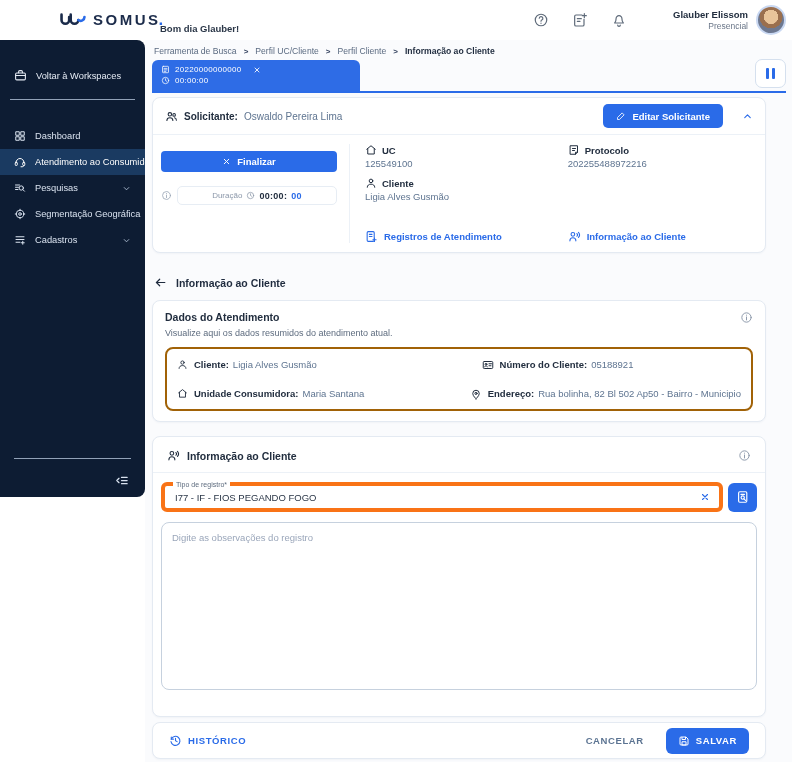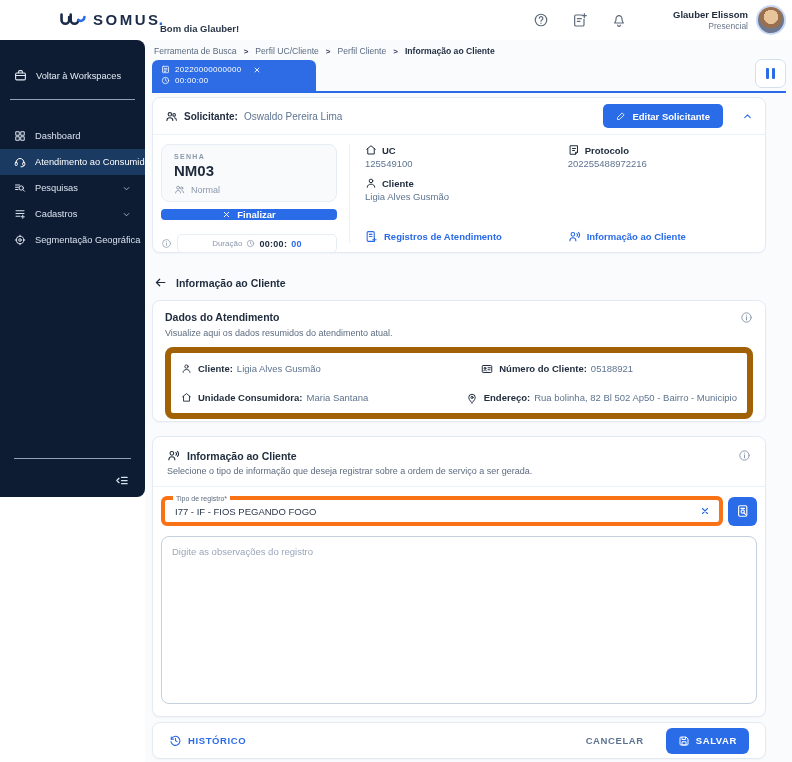--- a/index.html
+++ b/index.html
@@ -42,21 +42,21 @@
 
   
   .main { position:absolute; left:145px; top:40px; width:647px; height:722px; background:#FAFBFD; }
 
   .breadcrumb { position:absolute; left:9px; top:6px; display:flex; align-items:center; gap:7px; font-size:8.6px; color:#5A6A80; }
   .crumb { cursor:pointer; }
   .crumb-sep { font-weight:700; color:#33415E; font-size:8px; }
   .crumb.current { font-weight:700; color:#1F2B3E; cursor:default; }
 
   .tabbar { position:absolute; left:7px; top:20px; width:634px; height:33px; border-bottom:2px solid #2A6BE8; }
-  .tab { position:absolute; left:0; bottom:0; width:164px; height:31px; background:#2E6CE6; border-radius:6px 6px 0 0; color:#fff; padding:4px 9px 0; cursor:pointer; }
+  .tab { position:absolute; left:0; bottom:0; width:208px; height:31px; background:#2E6CE6; border-radius:6px 6px 0 0; color:#fff; padding:4px 9px 0; cursor:pointer; }
   .tab-line { display:flex; align-items:center; gap:5px; font-size:8px; line-height:11px; letter-spacing:.3px; }
   .tab-close { margin-left:6px; cursor:pointer; display:flex; }
   .pause-btn { position:absolute; right:0; bottom:3px; width:31px; height:29px; background:#fff; border:1px solid #D5E0EE; border-radius:7px; display:flex; align-items:center; justify-content:center; gap:3px; cursor:pointer; }
   .pause-btn i { width:3px; height:11px; background:#2A6BE8; border-radius:1px; }
 
   .card { position:absolute; left:7px; width:614px; background:#fff; border:1px solid #E4EAF2; border-radius:8px; box-shadow:0 1px 2px rgba(30,50,90,.04); }
 
   
   .panel { top:57px; height:156px; }
   .panel-head { height:37px; display:flex; align-items:center; padding:0 12px; border-bottom:1px solid #ECF1F7; gap:6px; }
@@ -89,21 +89,21 @@
   
   .section-head { position:absolute; left:9px; top:236px; display:flex; align-items:center; gap:9px; font-size:10.5px; font-weight:700; color:#1F2B3E; }
   .section-head svg { cursor:pointer; }
 
   
   .dados { top:260px; height:122px; padding:10px 12px; }
   .card-title-row { display:flex; align-items:flex-start; }
   .card-title { font-size:10.5px; font-weight:700; color:#222E3F; display:flex; align-items:center; gap:7px; }
   .info-ic { margin-left:auto; color:#8C98AA; cursor:pointer; display:flex; }
   .card-sub { font-size:9px; color:#5D6B7E; margin-top:4px; }
-  .dados-box { margin-top:9px; border:6px solid #a16207; border-radius:8px; padding:1px 0; }
+  .dados-box { margin-top:9px; border:2px solid #a16207; border-radius:8px; padding:1px 0; }
   .dados-row { display:flex; align-items:center; height:29px; padding:0 10px; }
   .cell { display:flex; align-items:center; gap:4px; }
   .cell-l { width:54%; }
   .cell-r { flex:1; }
   .cell .c-lbl { font-size:9.5px; font-weight:700; color:#222E3F; white-space:nowrap; }
   .cell .c-val { font-size:9.5px; color:#5E7490; white-space:nowrap; }
   .cell svg { color:#222E3F; margin-right:2px; }
 
   
   .infocard { top:396px; height:281px; }
@@ -378,32 +378,32 @@
         <svg class="ic" width="12" height="12">
             <use href="#i-searchlist"></use>
           </svg>
         <span>Pesquisas</span>
         <svg class="ic chev" width="9" height="9">
             <use href="#i-chevdown"></use>
           </svg>
       </div>
       <div class="side-item">
         <svg class="ic" width="12" height="12">
-            <use href="#i-listplus"></use>
-          </svg>
-        <span>Cadastros</span>
+            <use href="#i-target"></use>
+          </svg>
+        <span>Segmentação Geográfica</span>
         <svg class="ic chev" width="9" height="9">
             <use href="#i-chevdown"></use>
           </svg>
       </div>
       <div class="side-item">
         <svg class="ic" width="12" height="12">
-            <use href="#i-target"></use>
-          </svg>
-        <span>Segmentação Geográfica</span>
+            <use href="#i-listplus"></use>
+          </svg>
+        <span>Cadastros</span>
         <svg class="ic chev" width="9" height="9">
             <use href="#i-chevdown"></use>
           </svg>
       </div>
     </nav>
     <div class="side-bottom">
       <div class="side-divider"></div>
       <div class="collapse-row">
         <svg class="ic" width="15" height="15" color="#D9E2EF">
             <use href="#i-collapse"></use>
@@ -464,30 +464,20 @@
           <span>Editar Solicitante</span>
         </button>
         <span class="head-chev">
           <svg class="ic" width="11" height="11">
               <use href="#i-chevup"></use>
             </svg>
         </span>
       </div>
       <div class="panel-body">
         <div class="col-left">
-          <div class="senha-box">
-            <div class="senha-lbl">SENHA</div>
-            <div class="senha-val">NM03</div>
-            <div class="prio">
-              <svg class="ic" width="11" height="11">
-                  <use href="#i-users"></use>
-                </svg>
-              <span>Normal</span>
-            </div>
-          </div>
           <button class="btn-blue finalizar">
             <svg class="ic" width="9" height="9">
                 <use href="#i-close"></use>
               </svg>
             <span>Finalizar</span>
           </button>
           <div class="dur-row">
             <svg class="ic" width="11" height="11" color="#9AA6B6">
                 <use href="#i-info"></use>
               </svg>
@@ -609,21 +599,20 @@
                 <use href="#i-persontalk"></use>
               </svg>
             <span>Informação ao Cliente</span>
           </div>
           <span class="info-ic">
             <svg class="ic" width="13" height="13">
                 <use href="#i-info"></use>
               </svg>
           </span>
         </div>
-        <div class="card-sub">Selecione o tipo de informação que deseja registrar sobre a ordem de serviço a ser gerada.</div>
       </div>
       <div class="infocard-form">
         <div class="input-row">
           <div class="field">
             <span class="field-label">Tipo de registro*</span>
             <input type="text" value="I77 - IF - FIOS PEGANDO FOGO" style="">
             <span class="field-clear">
               <svg class="ic" width="10" height="10">
                   <use href="#i-close"></use>
                 </svg>

